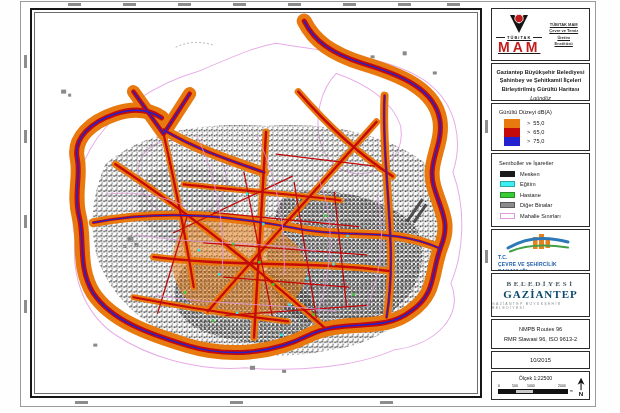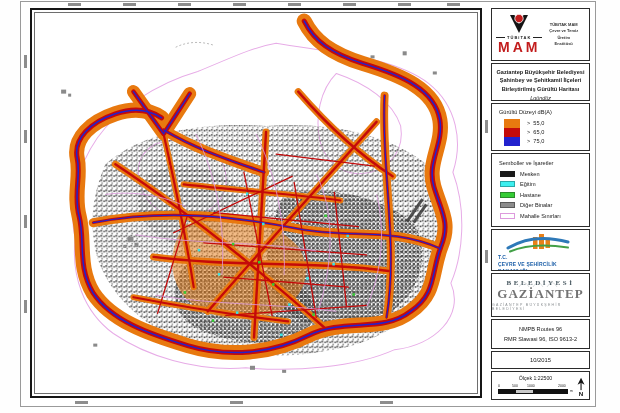--- a/index.html
+++ b/index.html
@@ -13,21 +13,21 @@
   svg.mapart{position:absolute;inset:0;width:100%;height:100%;}
 
   .tick-h{position:absolute;height:3px;width:13px;background:#8d8d8d;}
   .tick-v{position:absolute;width:3px;height:13px;background:#8d8d8d;}
 
   .box{position:absolute;left:491px;width:99px;border:1px solid #2b2b2b;
        background:#fff;box-sizing:border-box;overflow:hidden;}
 
   
   .logo-row{display:flex;align-items:center;justify-content:flex-end;
-            height:100%;padding:2px 4px;box-sizing:border-box;}
+            height:100%;padding:2px 4px;box-sizing:border-box;text-decoration:underline;}
   .tub-col{display:flex;flex-direction:column;align-items:center;width:48px;}
   .tub-word{display:flex;align-items:center;gap:2px;width:100%;
             font-size:4px;font-weight:bold;letter-spacing:1px;color:#222;}
   .tub-word .line{flex:1;height:1px;background:#222;}
   .mam{font-size:14px;font-weight:bold;letter-spacing:3px;line-height:1.1;}
   .inst{width:44px;font-size:4px;font-weight:bold;color:#333;text-align:center;line-height:1.6;}
 
   
   .title-box{padding:4px 2px 0;text-align:center;}
   .tl{font-size:5.6px;font-weight:bold;line-height:1.5;}
@@ -48,21 +48,21 @@
   .sl{font-size:5.6px;}
 
   
   .ministry{display:flex;flex-direction:column;align-items:flex-start;padding:2px 0 0 6px;}
   .min-text{font-size:5px;font-weight:bold;line-height:1.35;letter-spacing:0.2px;}
 
   
   .gazi{position:relative;display:flex;flex-direction:column;align-items:center;
         justify-content:center;height:100%;font-family:"Liberation Serif",serif;}
   .gz1{font-size:7px;font-weight:bold;letter-spacing:2.5px;color:#4a5a62;}
-  .gz2{font-size:13px;font-weight:bold;letter-spacing:1px;color:#737373;line-height:1.1;}
+  .gz2{font-size:11px;font-weight:bold;letter-spacing:1px;color:#0c4a6e;line-height:1.1;}
   .gz3{font-size:3.5px;letter-spacing:1.3px;color:#8a8f92;margin-top:2px;
        font-family:"Liberation Sans",sans-serif;}
   .gz-mark{position:absolute;top:2px;left:50%;transform:translateX(-50%);opacity:.35;}
 
   
   .methods{font-size:5.6px;text-align:center;padding-top:5px;line-height:1.7;}
   .date{font-size:5.8px;text-align:center;line-height:16px;}
 
   
   .scale-box{display:flex;align-items:flex-start;padding:3px 3px 0 6px;gap:3px;height:100%;box-sizing:border-box;}

